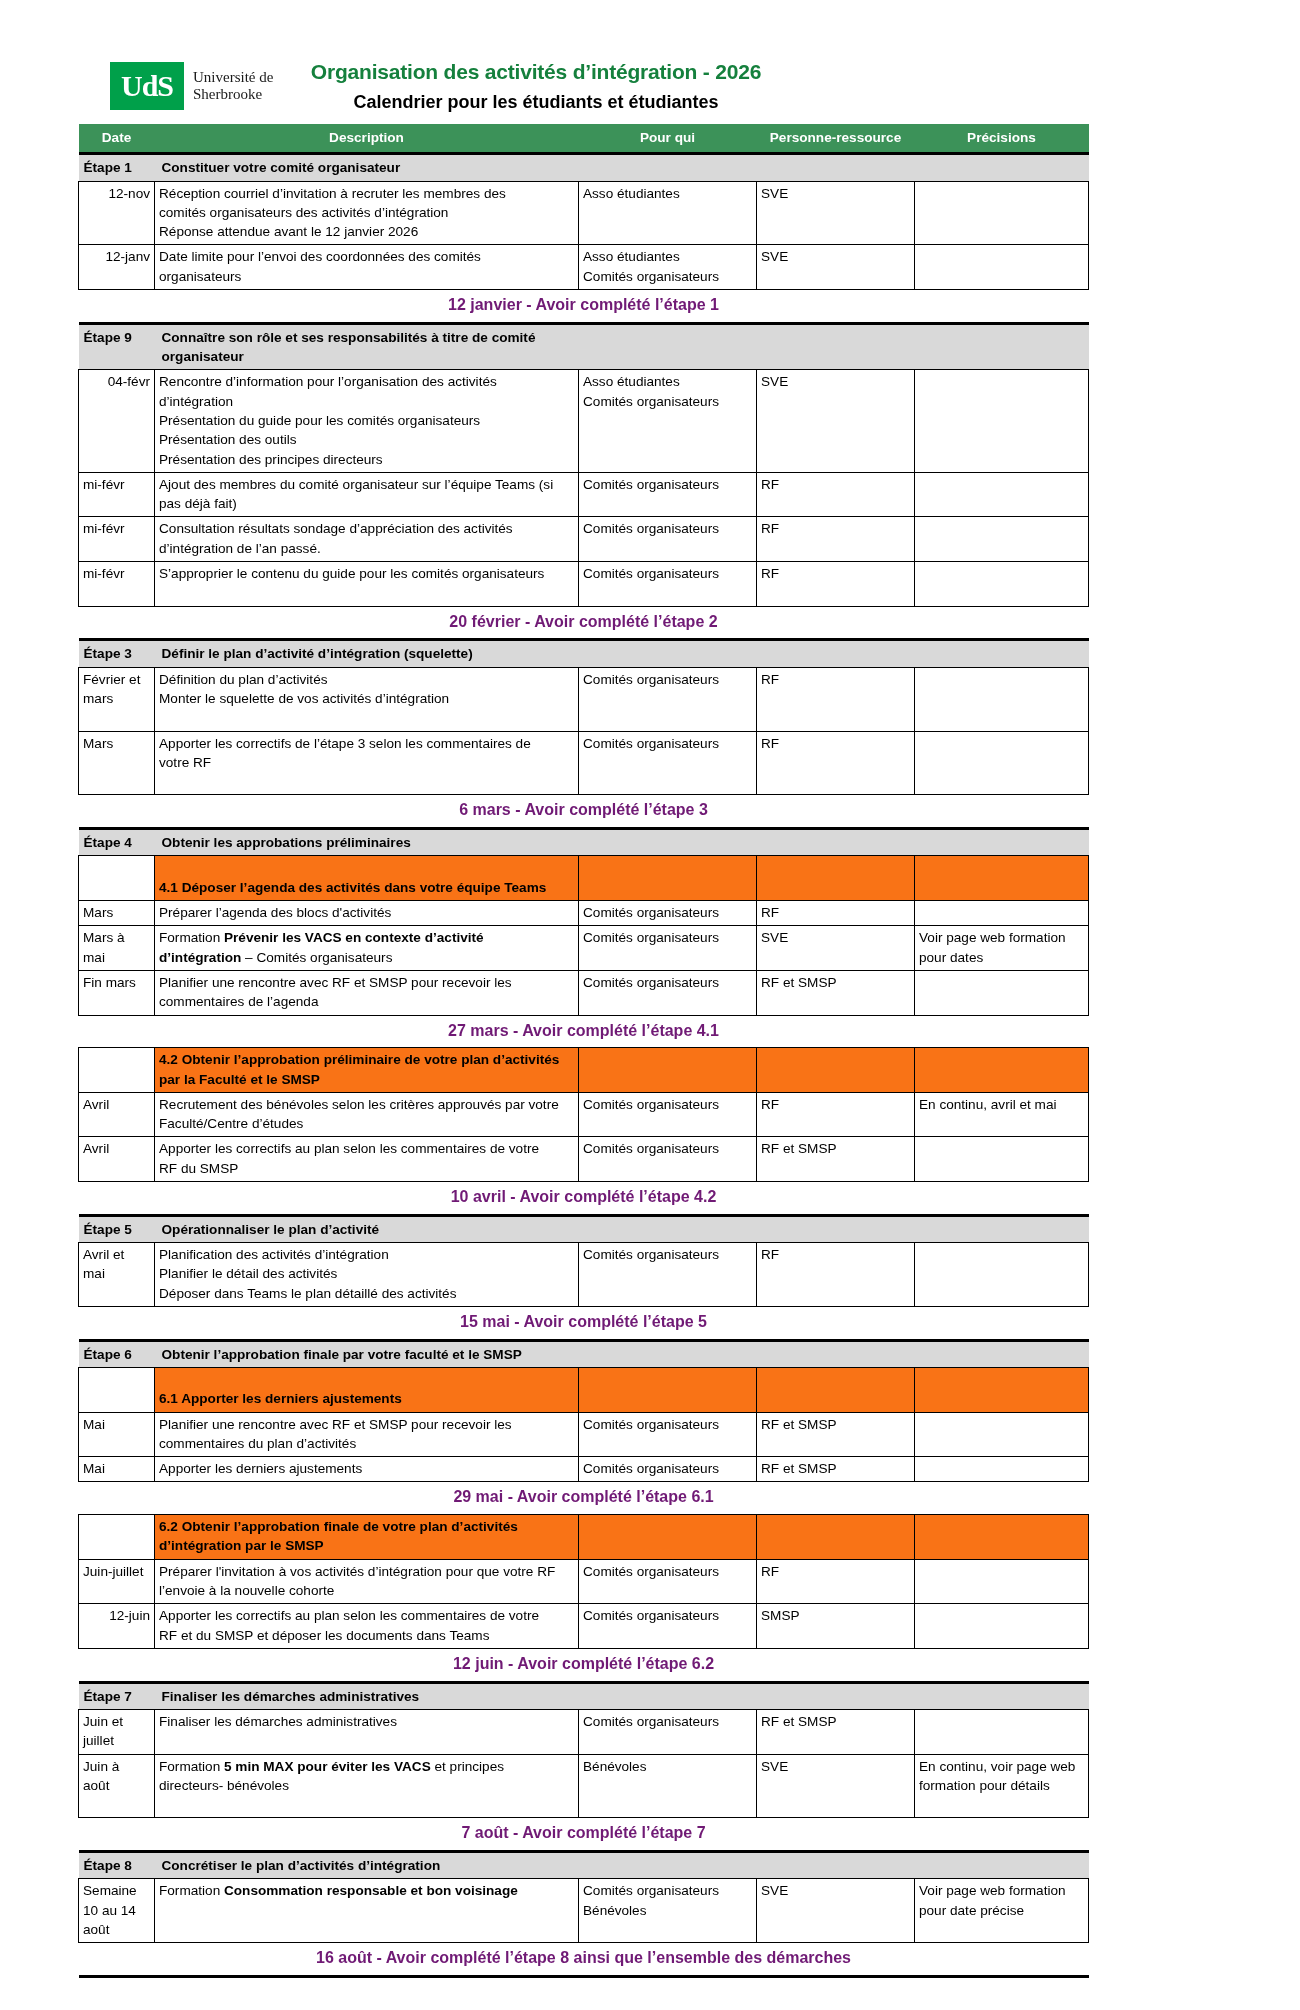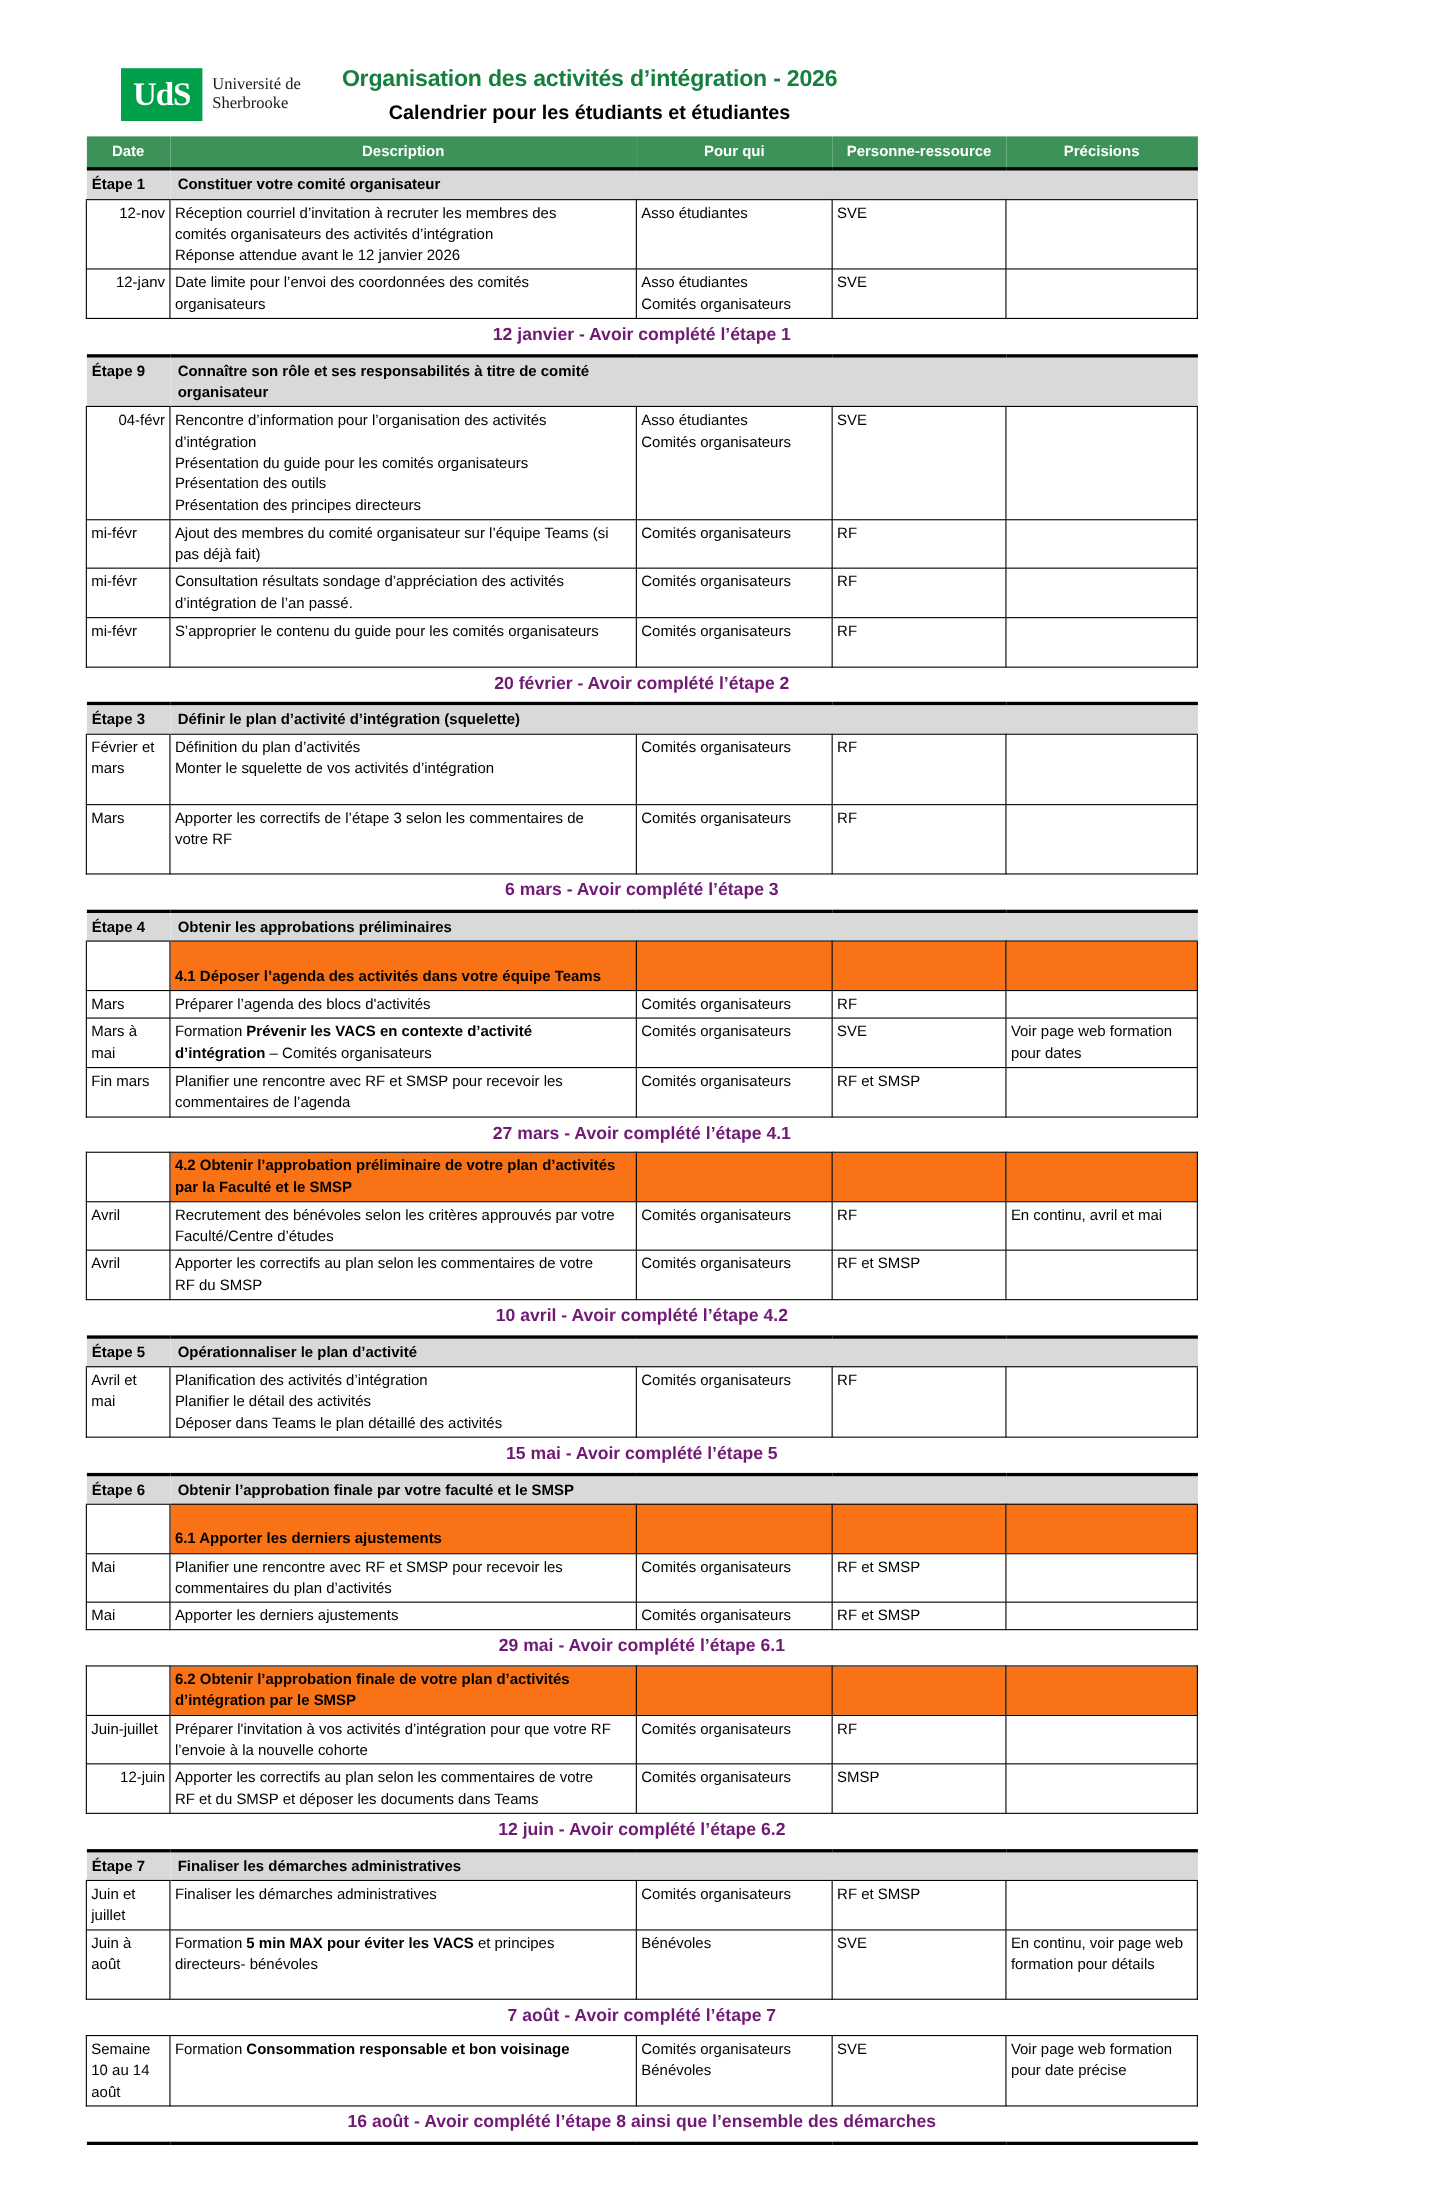--- a/index.html
+++ b/index.html
@@ -879,20 +879,28 @@
           <td>
             <span class="lines">
               <span>En continu, voir page web</span>
               <span>formation pour détails</span>
             </span>
           </td>
         </tr>
         <tr class="milestone">
           <td colspan="5">7 août - Avoir complété l’étape 7</td>
         </tr>
+        <tr class="step-row">
+          <td class="step-label">Étape 8</td>
+          <td class="step-title" colspan="4">
+            <span class="lines">
+              <span>Concrétiser le plan d’activités d’intégration</span>
+            </span>
+          </td>
+        </tr>
         <tr class="data-row">
           <td class="c-date-cell date-left">
             <span class="lines">
               <span>Semaine</span>
               <span>10 au 14</span>
               <span>août</span>
             </span>
           </td>
           <td>
             <span class="lines">

